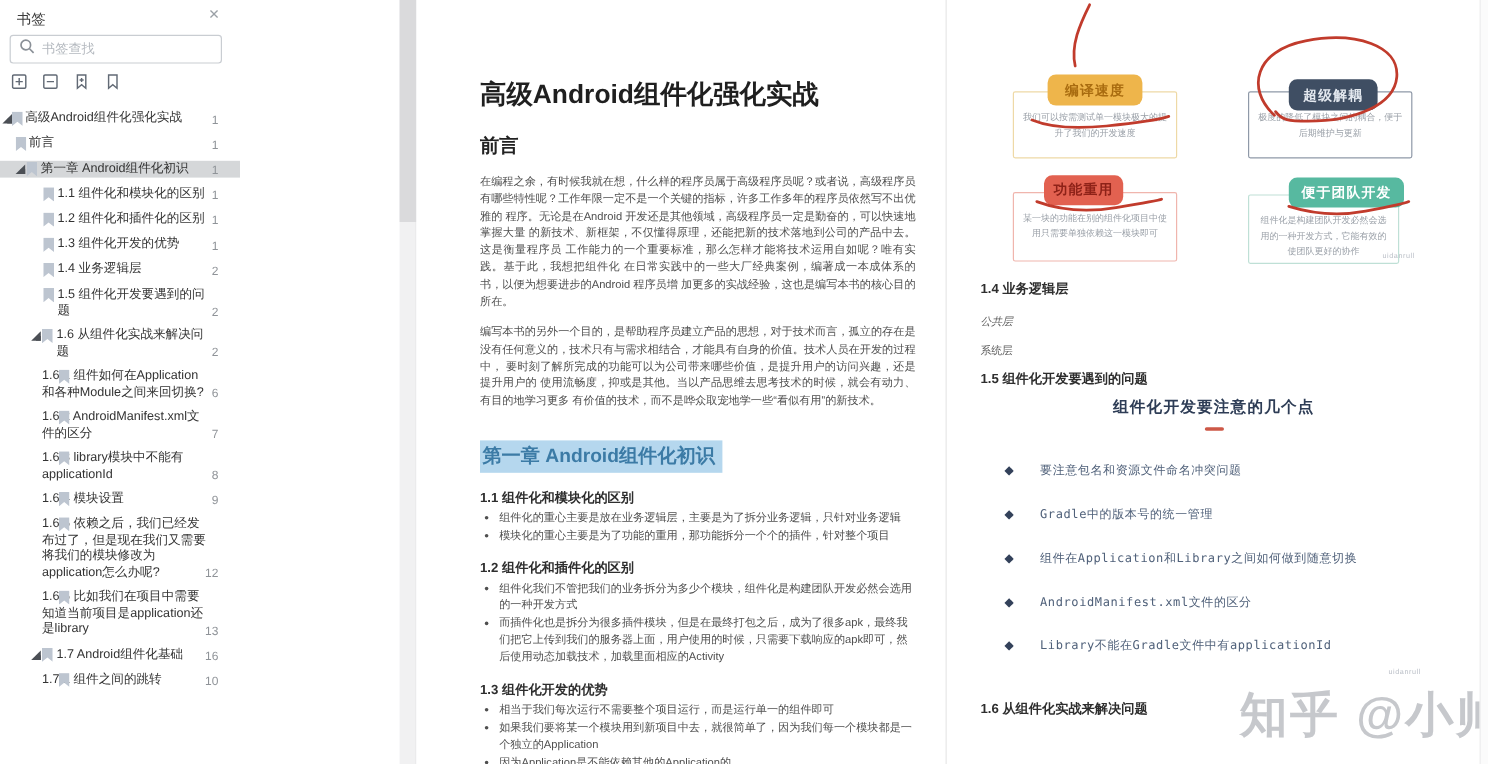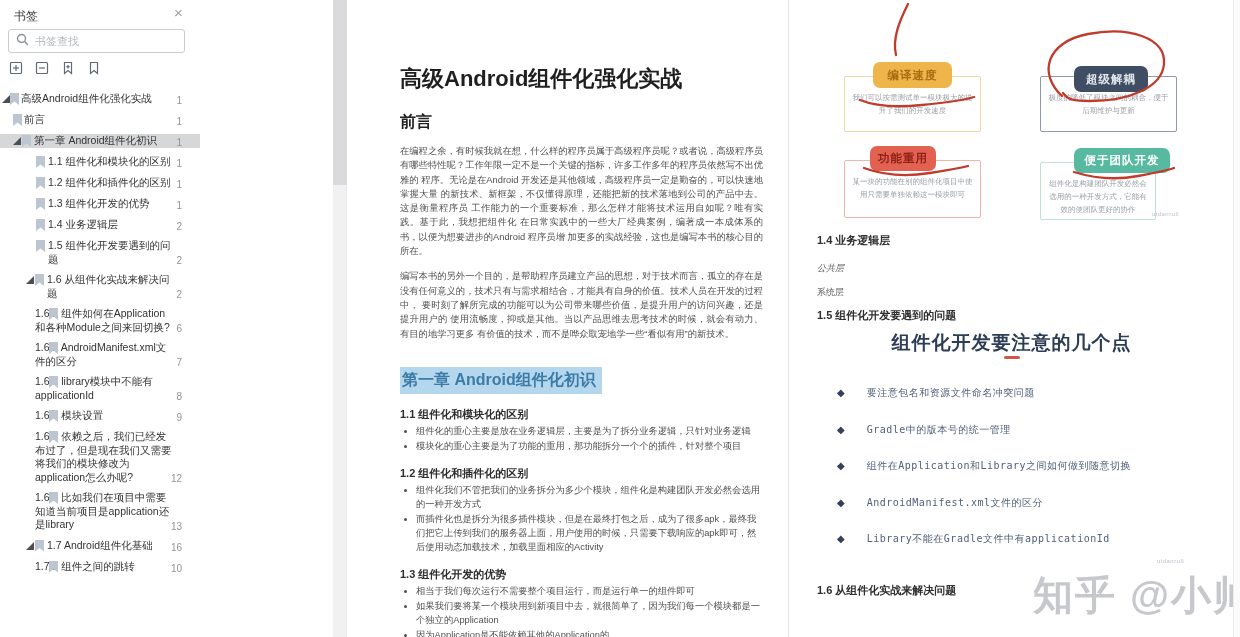--- a/index.html
+++ b/index.html
@@ -60,32 +60,32 @@
   .dg-box { position:absolute; border-radius:2px; }
   .dg-desc { font-size:7.5px; color:#9aa0a8; text-align:center; line-height:1.7; padding:15px 7px 3px; }
   .dg-tab { position:absolute; border-radius:7px; font-weight:bold; font-size:11.5px;
     display:flex; align-items:center; justify-content:center; letter-spacing:1px; }
   .box1 { left:22px; top:36px; width:137px; height:56px; border:1px solid #eed9a6; }
   .tab1 { left:51px; top:22px; width:79px; height:26px; background:#eeb54b; color:#a96c10; }
   .box2 { left:218px; top:36px; width:137px; height:56px; border:1px solid #8f99a8; }
   .tab2 { left:252px; top:26px; width:74px; height:26px; background:#3f4e63; color:#e3e8ef; }
   .box3 { left:22px; top:120px; width:137px; height:58px; border:1px solid #f0b5ad; }
   .tab3 { left:48px; top:106px; width:66px; height:25px; background:#e26150; color:#8e2218; }
-  .box4 { left:218px; top:122px; width:116px; height:58px; border:1px solid #bfe0d6; }
+  .box4 { left:218px; top:122px; width:126px; height:58px; border:1px solid #bfe0d6; }
   .tab4 { left:252px; top:108px; width:96px; height:25px; background:#57b9a0; color:#ffffff; }
   .pen-svg { position:absolute; left:0; top:0; width:356px; height:260px; pointer-events:none; }
   .wm-small { position:absolute; font-size:6px; color:#b9bec6; letter-spacing:0.5px; }
   .wm1 { left:330px; top:171px; }
   .r-h3 { position:absolute; font-size:11px; font-weight:bold; color:#2e2e2e; }
   .r-s14 { left:28px; top:233px; }
   .r-layer { position:absolute; left:28px; font-size:9px; color:#5e5e5e; }
   .r-l1 { top:262px;font-style:italic; } .r-l2 { top:286px; }
   .r-s15 { left:28px; top:308px; }
   .banner { position:absolute; left:0; top:330px; width:100%; text-align:center;
-    font-size:19px; font-weight:bold; color:#2e3d56; letter-spacing:1px; }
+    font-size:13px; font-weight:bold; color:#2e3d56; letter-spacing:1px; }
   .banner-dash { position:absolute; left:215px; top:356px; width:16px; height:3px;
     background:#cd5847; border-radius:2px; }
   .points { position:absolute; left:48px; top:386px; width:380px; }
   .point { display:flex; align-items:flex-start; margin-bottom:23.5px; }
   .diamond { color:#33415a; font-size:10px; margin-right:22px; line-height:13px; }
   .point-text { font-size:10px; color:#50617a; letter-spacing:0.5px; line-height:13px;
     font-family:"DejaVu Sans Mono","Liberation Mono",monospace; }
   .r-s16 { left:28px; top:583px; }
   .wm2 { left:368px; top:558px; }
   .watermark { position:absolute; left:244px; top:568px; font-size:40px; font-weight:600;

